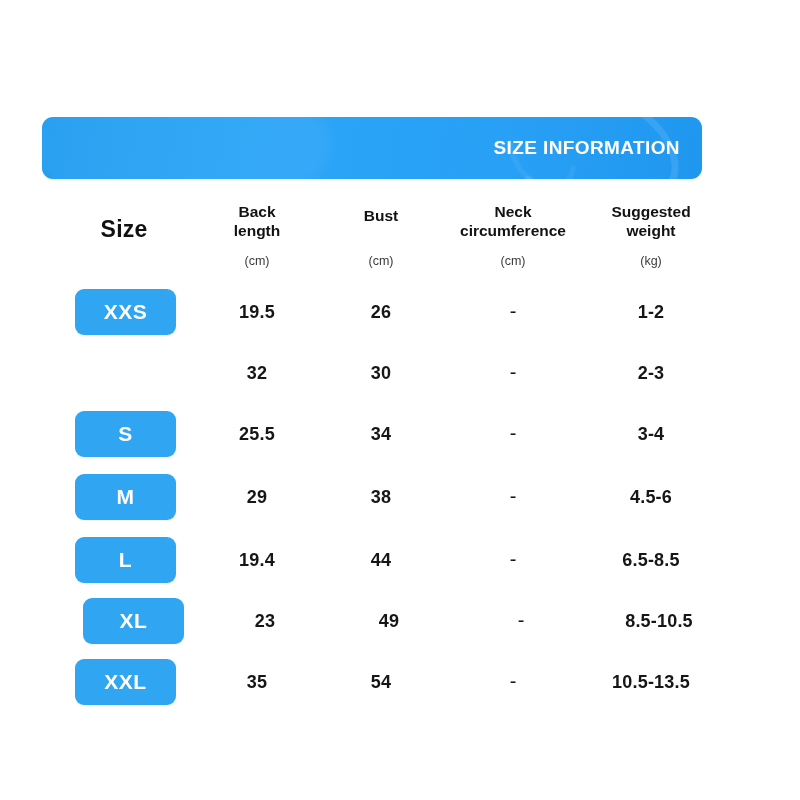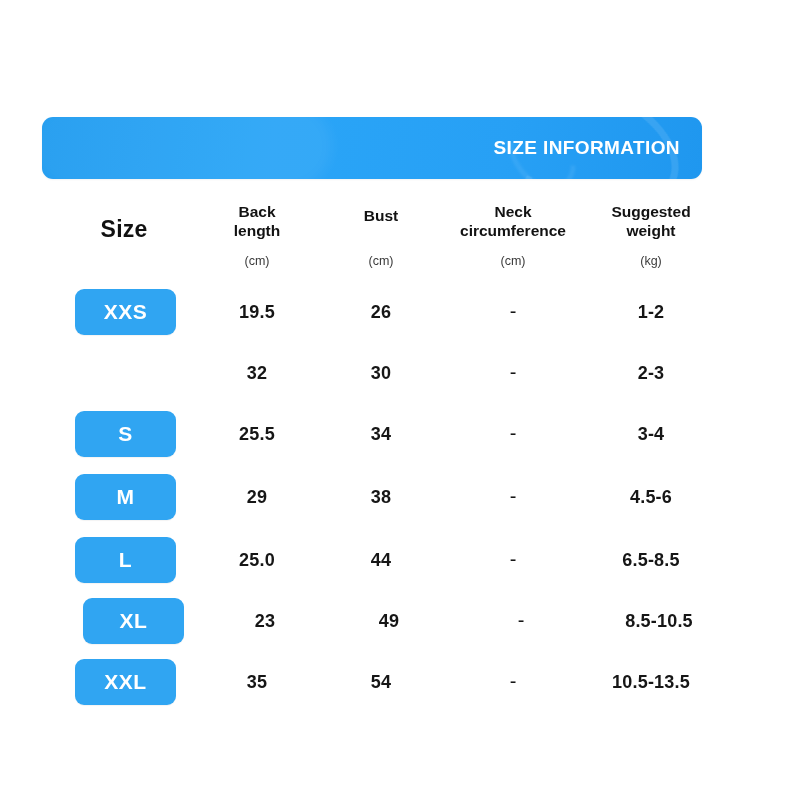--- a/index.html
+++ b/index.html
@@ -255,21 +255,21 @@
     <div class="row" style="top:474px;">
       <div class="size-badge">M</div>
       <div class="cell cell-val col-back">29</div>
       <div class="cell cell-val col-bust">38</div>
       <div class="cell cell-dash col-neck">-</div>
       <div class="cell cell-val col-weight">4.5-6</div>
     </div>
 
     <div class="row" style="top:537px;">
       <div class="size-badge">L</div>
-      <div class="cell cell-val col-back">25.0</div>
+      <div class="cell cell-val col-back">19.4</div>
       <div class="cell cell-val col-bust">44</div>
       <div class="cell cell-dash col-neck">-</div>
       <div class="cell cell-val col-weight">6.5-8.5</div>
     </div>
 
     <div class="row" style="top:598px;margin-left:8px;">
       <div class="size-badge">XL</div>
       <div class="cell cell-val col-back">23</div>
       <div class="cell cell-val col-bust">49</div>
       <div class="cell cell-dash col-neck">-</div>

